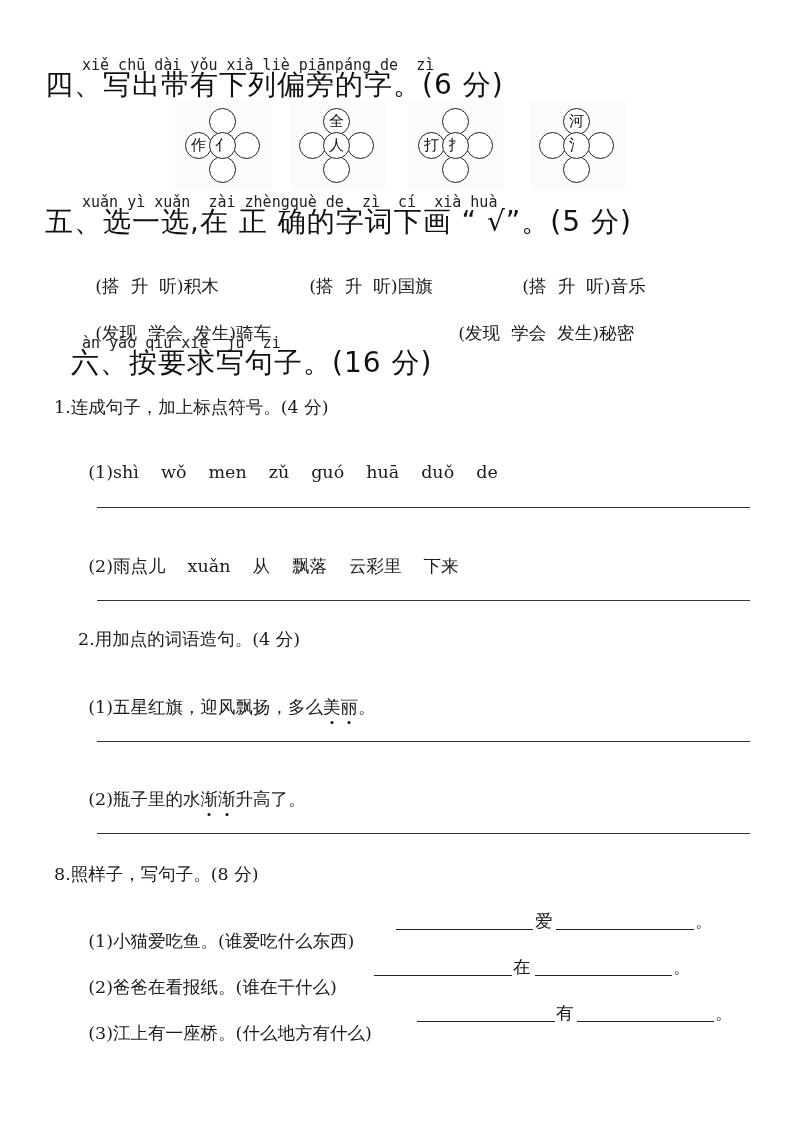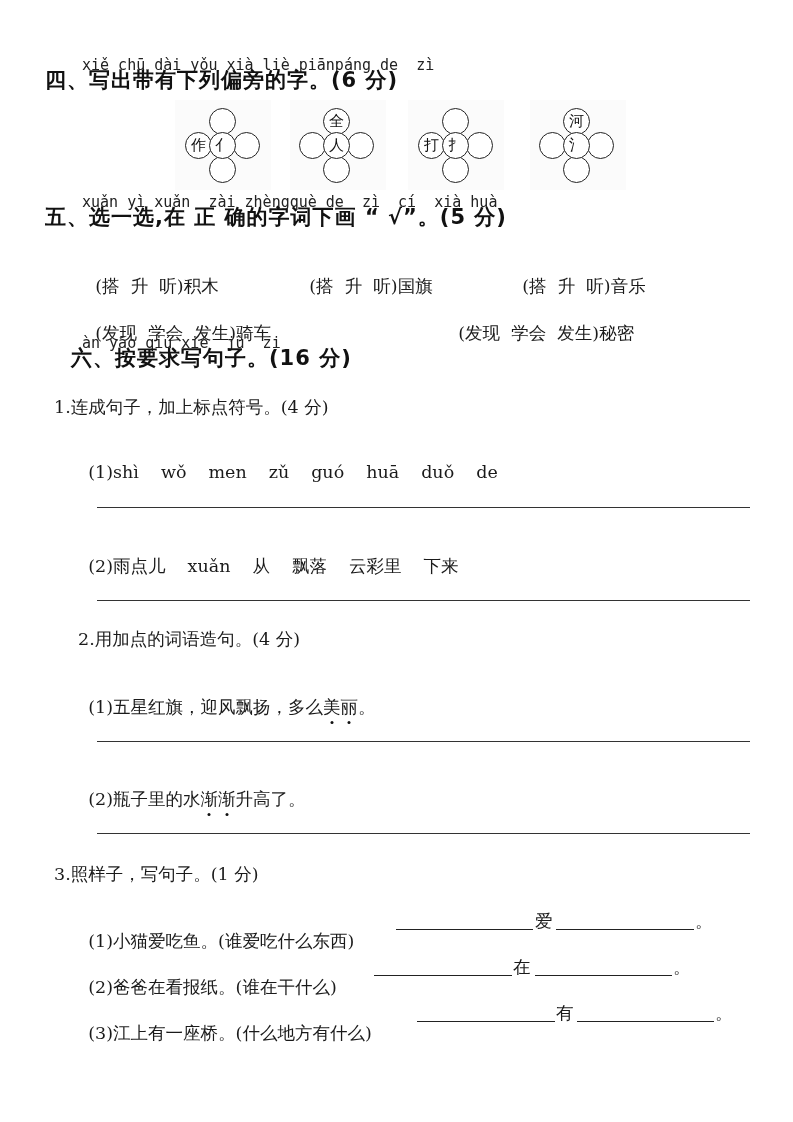--- a/index.html
+++ b/index.html
@@ -6,21 +6,21 @@
   body {
     width: 793px; height: 1122px; background: #ffffff; position: relative; overflow: hidden;
     color: #1a1a1a;
   }
   .pinyin {
     position: absolute; font-family: "DejaVu Sans Mono", "Liberation Mono", monospace;
     font-size: 15px; color: #222; white-space: pre; letter-spacing: 0px;
   }
   .heading {
     position: absolute; font-family: "DejaVu Sans", "Liberation Sans", sans-serif;
-    font-size: 21px; font-weight: bold; color: #111; white-space: pre; letter-spacing: 1px;
+    font-size: 28px; font-weight: normal; color: #111; white-space: pre; letter-spacing: 1px;
   }
   .serif {
     position: absolute; font-family: "DejaVu Serif", "Liberation Serif", serif;
     font-size: 17.5px; color: #1a1a1a; white-space: pre;
   }
   .answer-line {
     position: absolute; height: 0; border-top: 1.5px solid #333;
   }
   .blank {
     position: absolute; height: 0; border-top: 1.3px solid #222;
@@ -129,21 +129,21 @@
   <div class="row serif" style="left:66px; top:675px;">
     <span>(1)</span><span>五星红旗，迎风飘扬，多么</span><span class="dot-under">美</span><span class="dot-under">丽</span><span>。</span>
   </div>
   <div class="answer-line" style="left:97px; top:741px; width:653px;"></div>
 
   <div class="row serif" style="left:66px; top:767px;">
     <span>(2)</span><span>瓶子里的水</span><span class="dot-under">渐</span><span class="dot-under">渐</span><span>升高了。</span>
   </div>
   <div class="answer-line" style="left:97px; top:833px; width:653px;"></div>
 
-  <div class="serif" style="left:54px; top:862px;">3.照样子，写句子。(1 分)</div>
+  <div class="serif" style="left:54px; top:862px;">8.照样子，写句子。(8 分)</div>
 
   <div class="row serif" style="left:66px; top:909px;">
     <span>(1)</span><span>小猫爱吃鱼。</span><span>(谁爱吃什么东西)</span>
   </div>
   <div class="blank" style="left:396px; top:929px; width:137px;"></div>
   <div class="serif" style="left:535px; top:909px;">爱</div>
   <div class="blank" style="left:556px; top:929px; width:138px;"></div>
   <div class="serif" style="left:695px; top:909px;">。</div>
 
   <div class="row serif" style="left:66px; top:955px;">

